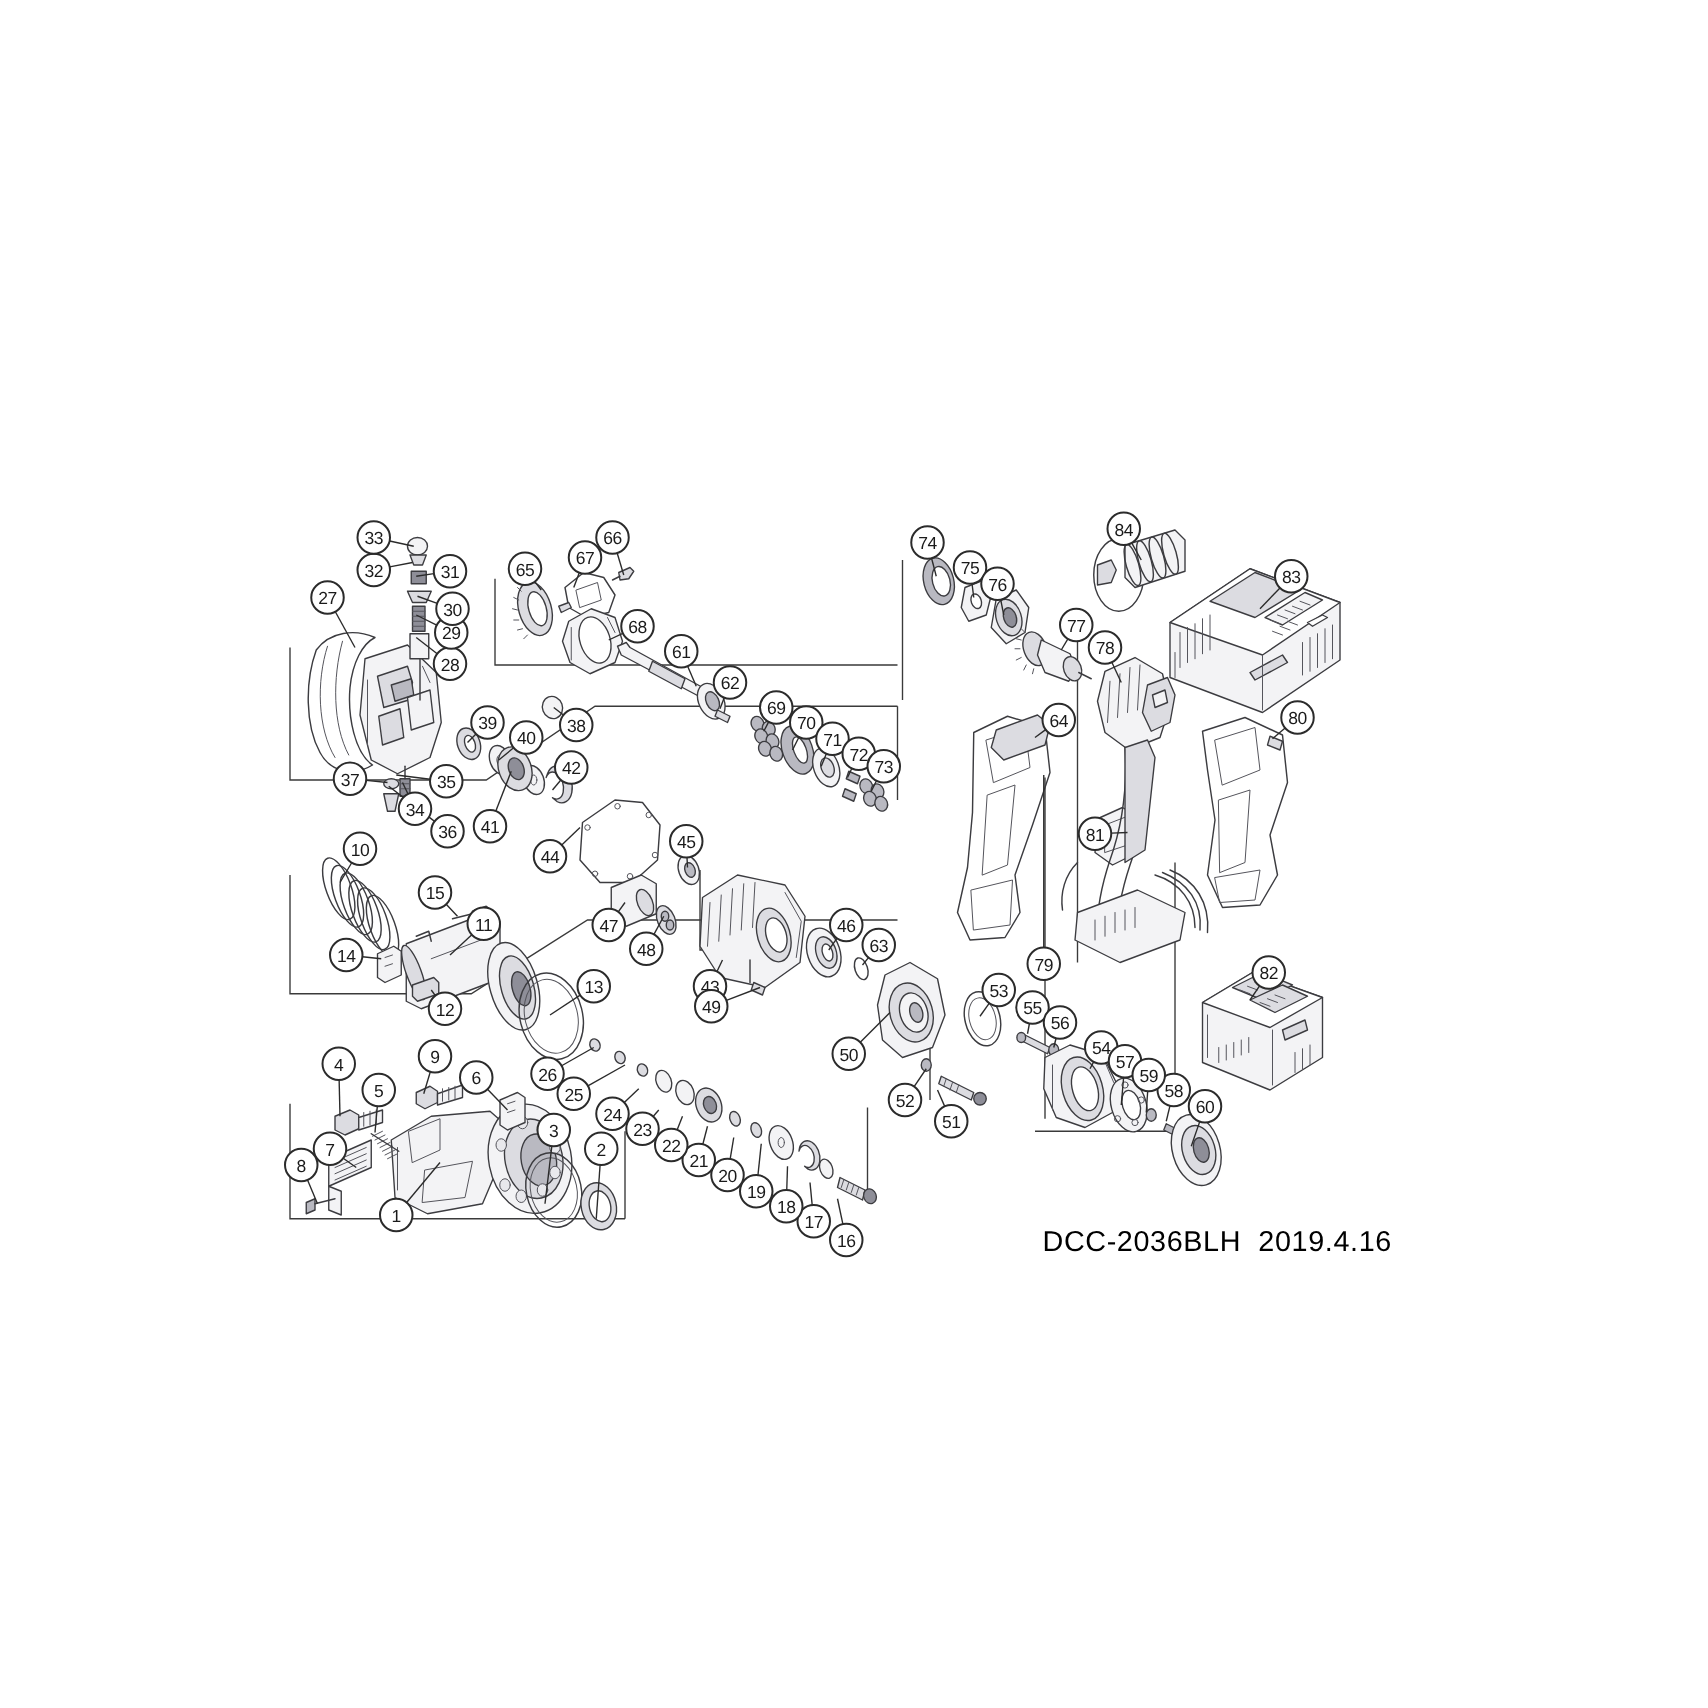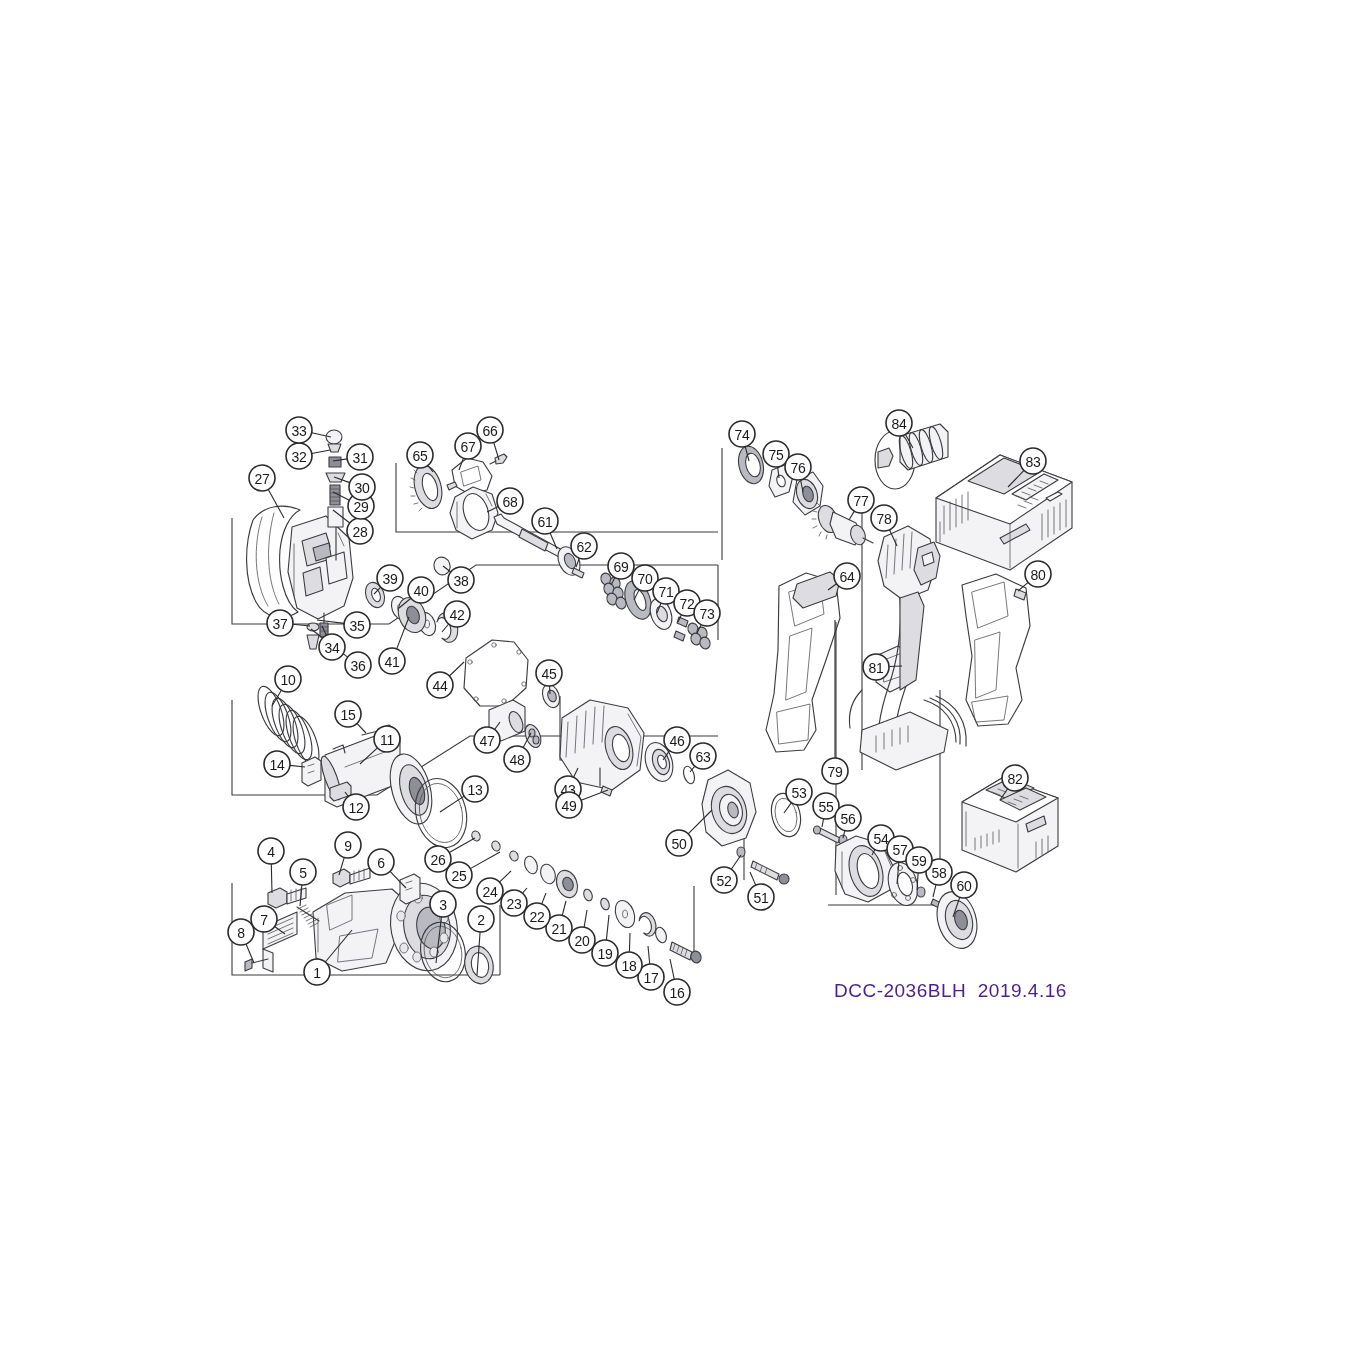--- a/index.html
+++ b/index.html
@@ -14,21 +14,21 @@
       letter-spacing:-0.3px;}
   .leader{stroke:#2b2b2b;stroke-width:1.1;fill:none;}
   .panel{stroke:#3a3a3a;stroke-width:1.1;fill:none;}
   .pt-line{stroke:#3c3c40;stroke-width:1.15;fill:none;stroke-linejoin:round;stroke-linecap:round;}
   .pt-thin{stroke:#55555c;stroke-width:0.8;fill:none;stroke-linejoin:round;stroke-linecap:round;}
   .pt-fill-lt{fill:#f3f3f5;stroke:#3c3c40;stroke-width:1.1;stroke-linejoin:round;}
   .pt-fill-md{fill:#dcdce1;stroke:#3c3c40;stroke-width:1.1;stroke-linejoin:round;}
   .pt-fill-dk{fill:#b9b9c1;stroke:#3c3c40;stroke-width:1.1;stroke-linejoin:round;}
   .pt-fill-dkr{fill:#8e8e98;stroke:#3c3c40;stroke-width:1.1;stroke-linejoin:round;}
   .pt-fill-w{fill:#ffffff;stroke:#3c3c40;stroke-width:1.1;stroke-linejoin:round;}
-  #title-block{position:absolute;color:#4c1d95;font-size:19px;letter-spacing:0.5px;
+  #title-block{position:absolute;color:#000000;font-size:23px;letter-spacing:0.5px;
       white-space:pre;}
 </style>
 </head>
 <body>
 
 <div id="sheet">
 
   <svg id="diagram" viewBox="0 0 1366 1366">
 
     <g>

